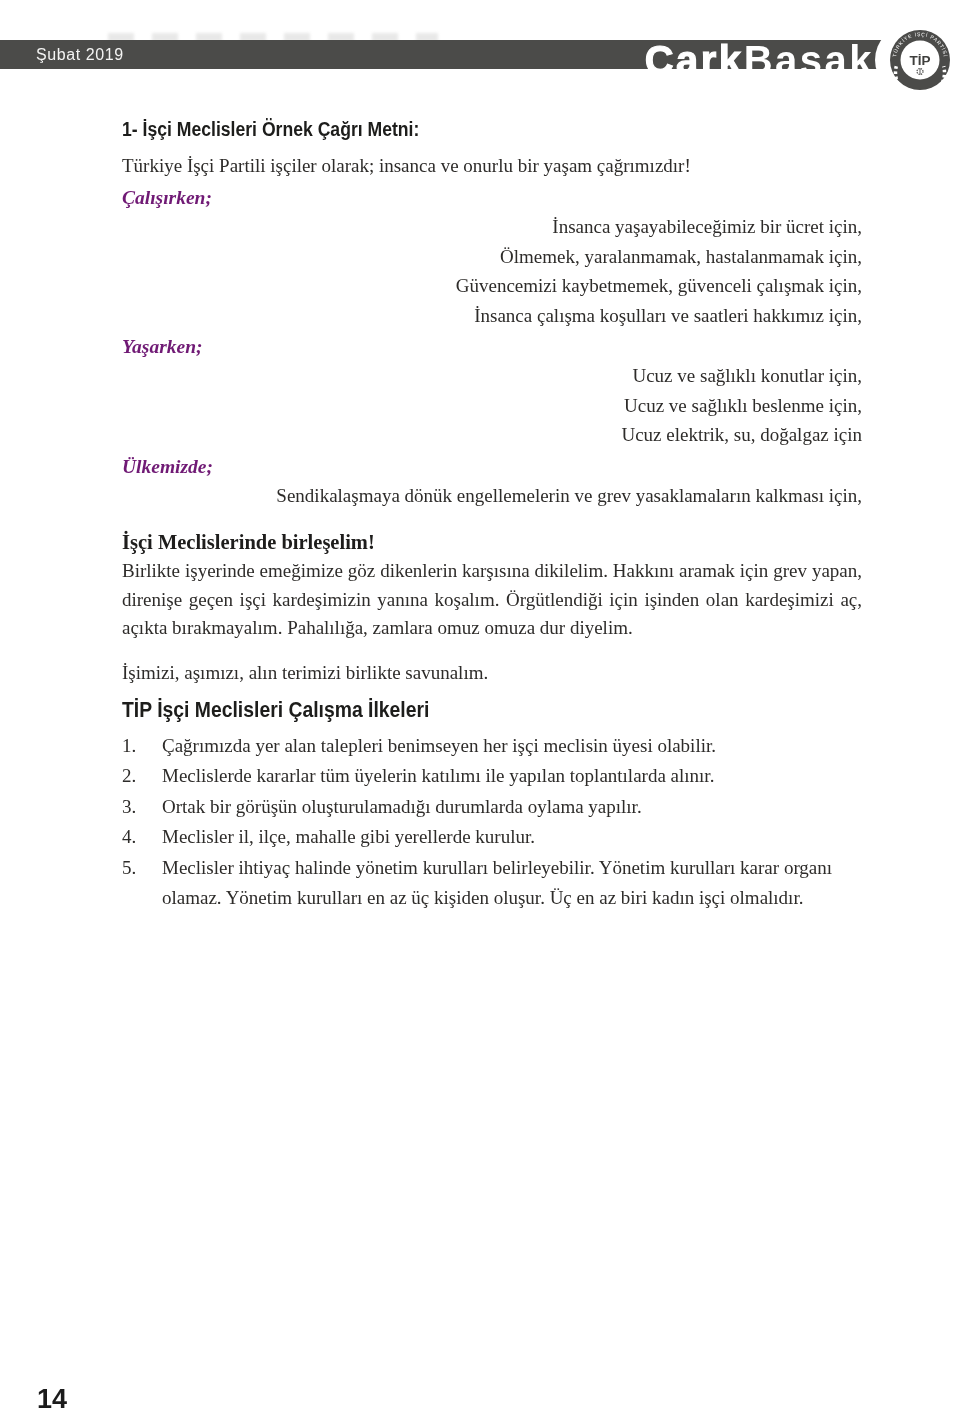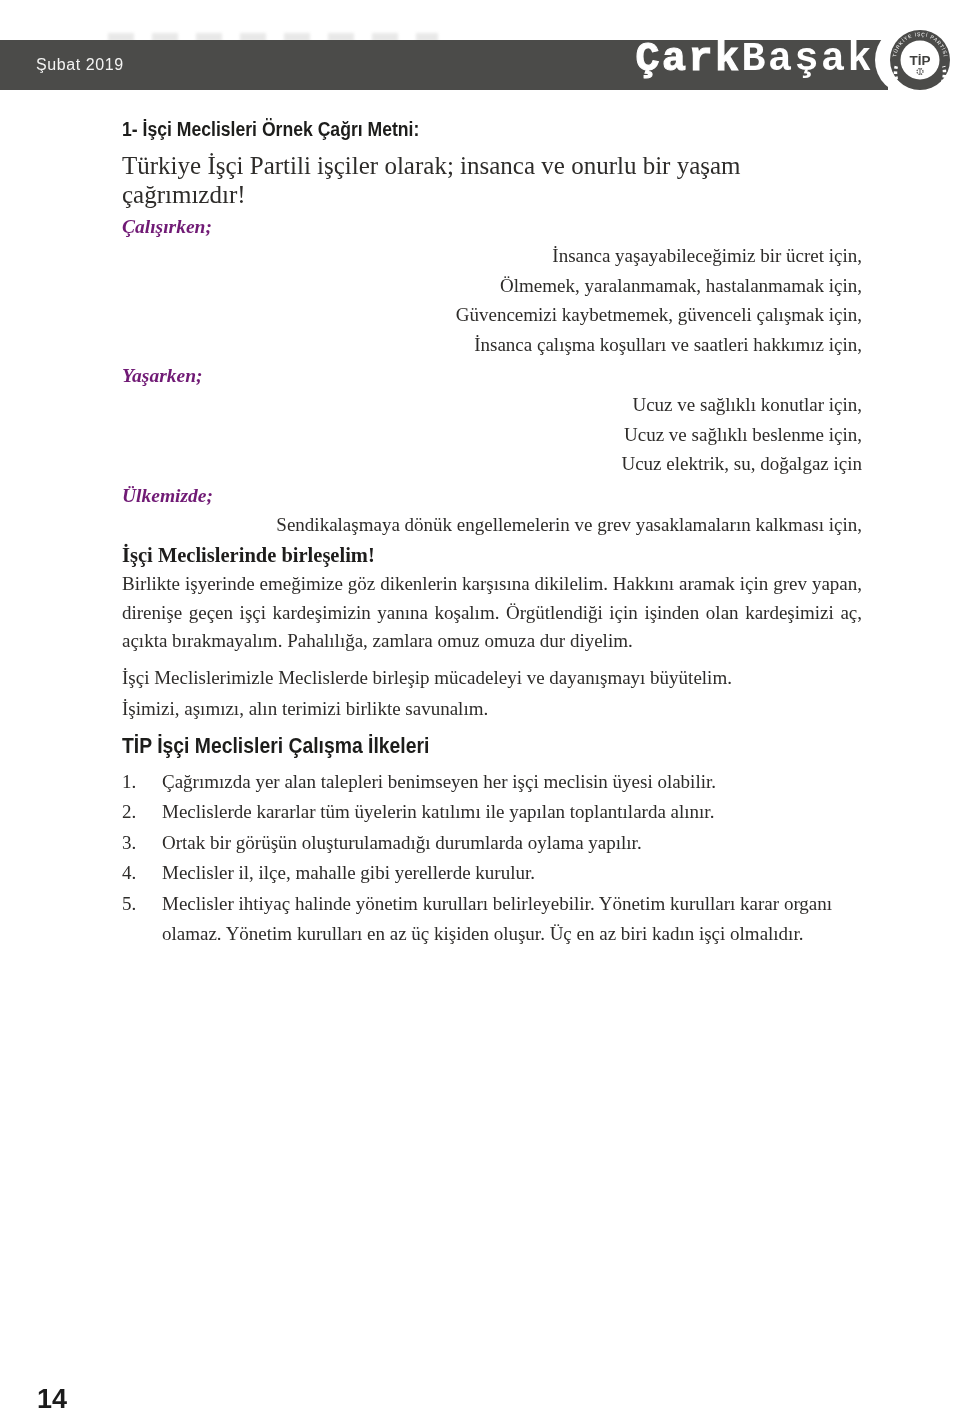--- a/index.html
+++ b/index.html
@@ -11,21 +11,21 @@
     background: #ffffff;
     overflow: hidden;
     font-family: "Liberation Serif", "DejaVu Serif", serif;
     color: #2e2c2a;
   }
 
   
   .header-bar {
     position: absolute;
     left: 0; top: 40px;
-    width: 888px; height: 50px;
+    width: 888px; height: 29px;
     background: #4b4b49;
     display: flex;
     align-items: center;
   }
   .print-artifact {
     position: absolute;
     left: 108px; top: 33px;
     width: 330px; height: 9px;
     background: repeating-linear-gradient(90deg, #9a9a98 0 26px, transparent 26px 44px);
     opacity: 0.22;
@@ -34,21 +34,21 @@
   .issue-date {
     font-family: "Liberation Sans", "DejaVu Sans", sans-serif;
     font-size: 16px;
     letter-spacing: 0.6px;
     color: #f4f4f3;
     margin-left: 36px;
   }
   .logo {
     position: absolute;
     right: 14px; top: -6px;
-    font-family: Liberation Mono, monospace;
+    font-family: Liberation Sans, sans-serif;
     font-size: 40px;
     line-height: 52px;
     color: #ffffff;
     letter-spacing: 2.5px;
     white-space: nowrap;
   }
   .logo-bold  { font-weight: 700; -webkit-text-stroke: 1.1px #ffffff; }
   .logo-light { font-weight: 700; }
   .emblem-wrap {
     position: absolute;
@@ -67,42 +67,42 @@
     font-family: "Liberation Sans", "DejaVu Sans", sans-serif;
     font-weight: 700;
     color: #1d1d1b;
     transform: scaleX(0.88);
     transform-origin: left center;
     white-space: nowrap;
   }
   .heading-1 { font-size: 20px; line-height: 26px; margin-bottom: 9px; }
   .heading-2 { font-size: 22px; line-height: 30px; margin-top: 8px; margin-bottom: 6px; }
 
-  .doc-line { font-size: 25px; line-height: 29px; }
+  .doc-line { font-size: 19px; line-height: 29px; }
   .intro { margin-bottom: 3px; }
   .section-label {
     font-size: 19.5px; line-height: 29px;
     font-weight: 700; font-style: italic;
     color: #701a75;
     margin-top: 2px;
   }
   ul.plain-list { list-style: none; }
   ul.plain-list li {
     padding-left: 38px;
     font-size: 19px; line-height: 29.5px; text-align: right;
   }
   .unite-heading {
     font-size: 20.5px; line-height: 30px;
     font-weight: 700; color: #1e1d1c;
-    margin-top: 1px;
+    margin-top: 17px;
   }
   .para {
     font-size: 19px; line-height: 28.5px;
     text-align: justify;
-    margin-bottom: 7px;
+    margin-bottom: 15px;
   }
   .para-single { font-size: 19px; line-height: 29px; margin-top: 2px; }
 
   ol.numbered { list-style: none; margin-top: 4px; }
   ol.numbered li {
     display: flex;
     font-size: 19px; line-height: 30.5px;
   }
   ol.numbered .num { width: 40px; flex: 0 0 40px; }
   ol.numbered .txt { flex: 1; }
@@ -172,21 +172,20 @@
     </ul>
 
     <div class="section-label">Ülkemizde;</div>
     <ul class="plain-list">
       <li>Sendikalaşmaya dönük engellemelerin ve grev yasaklamaların kalkması için,</li>
     </ul>
 
     <div class="unite-heading">İşçi Meclislerinde birleşelim!</div>
 
     <p class="para">Birlikte işyerinde emeğimize göz dikenlerin karşısına dikilelim. Hakkını aramak için grev yapan, direnişe geçen işçi kardeşimizin yanına koşalım. Örgütlendiği için işinden olan kardeşimizi aç, açıkta bırakmayalım. Pahalılığa, zamlara omuz omuza dur diyelim.</p>
-    <p class="para-single">İşçi Meclislerimizle Meclislerde birleşip mücadeleyi ve dayanışmayı büyütelim.</p>
     <p class="para-single">İşimizi, aşımızı, alın terimizi birlikte savunalım.</p>
 
     <div class="h-sans heading-2">TİP İşçi Meclisleri Çalışma İlkeleri</div>
 
     <ol class="numbered">
       <li>
         <span class="num">1.</span>
         <span class="txt">Çağrımızda yer alan talepleri benimseyen her işçi meclisin üyesi olabilir.</span>
       </li>
       <li>

